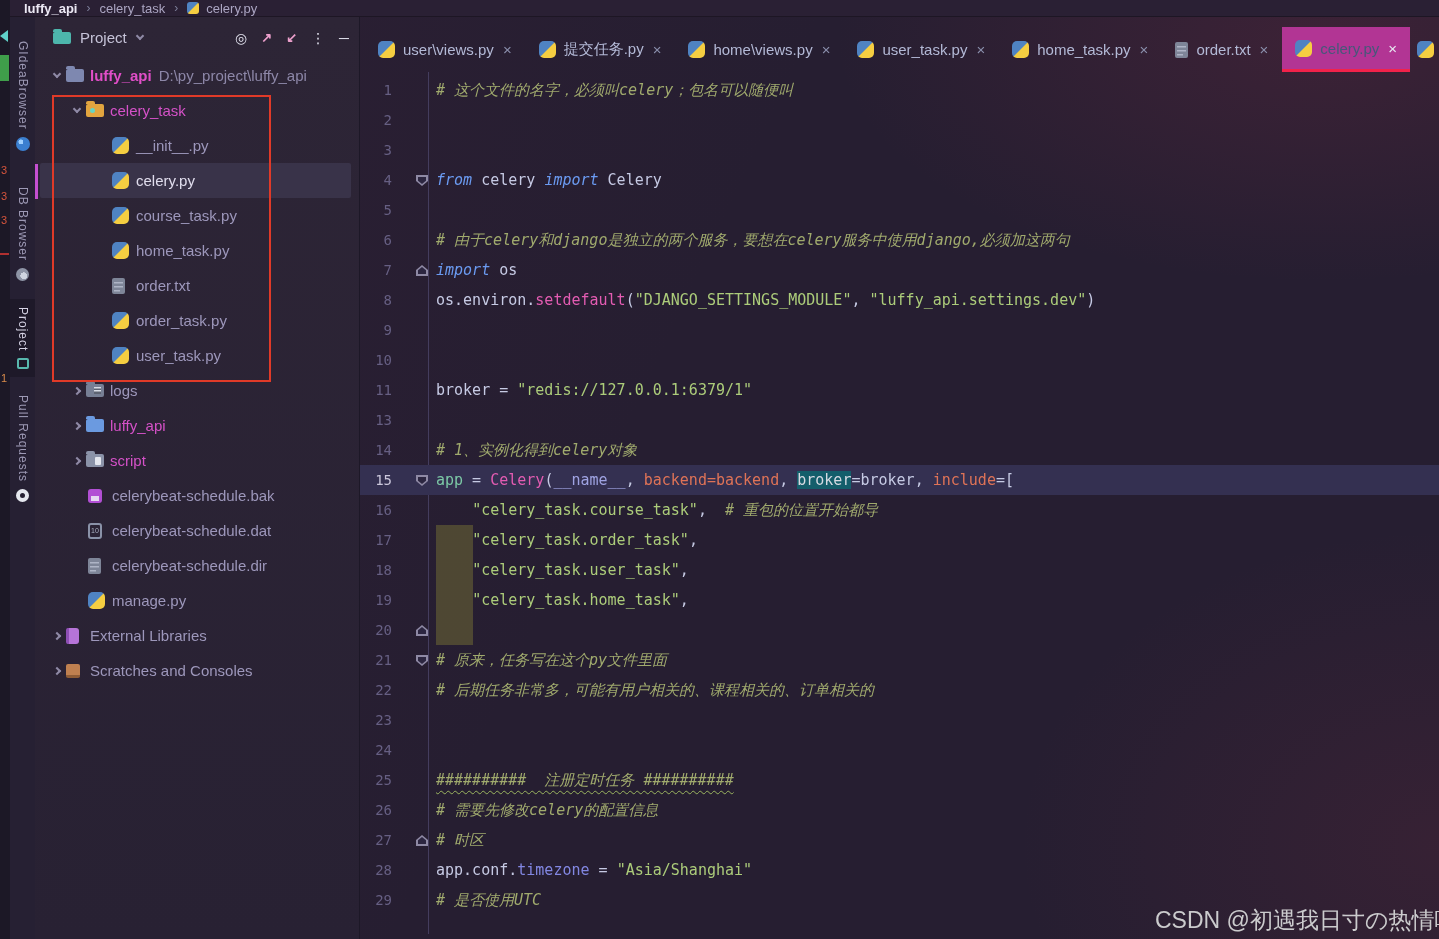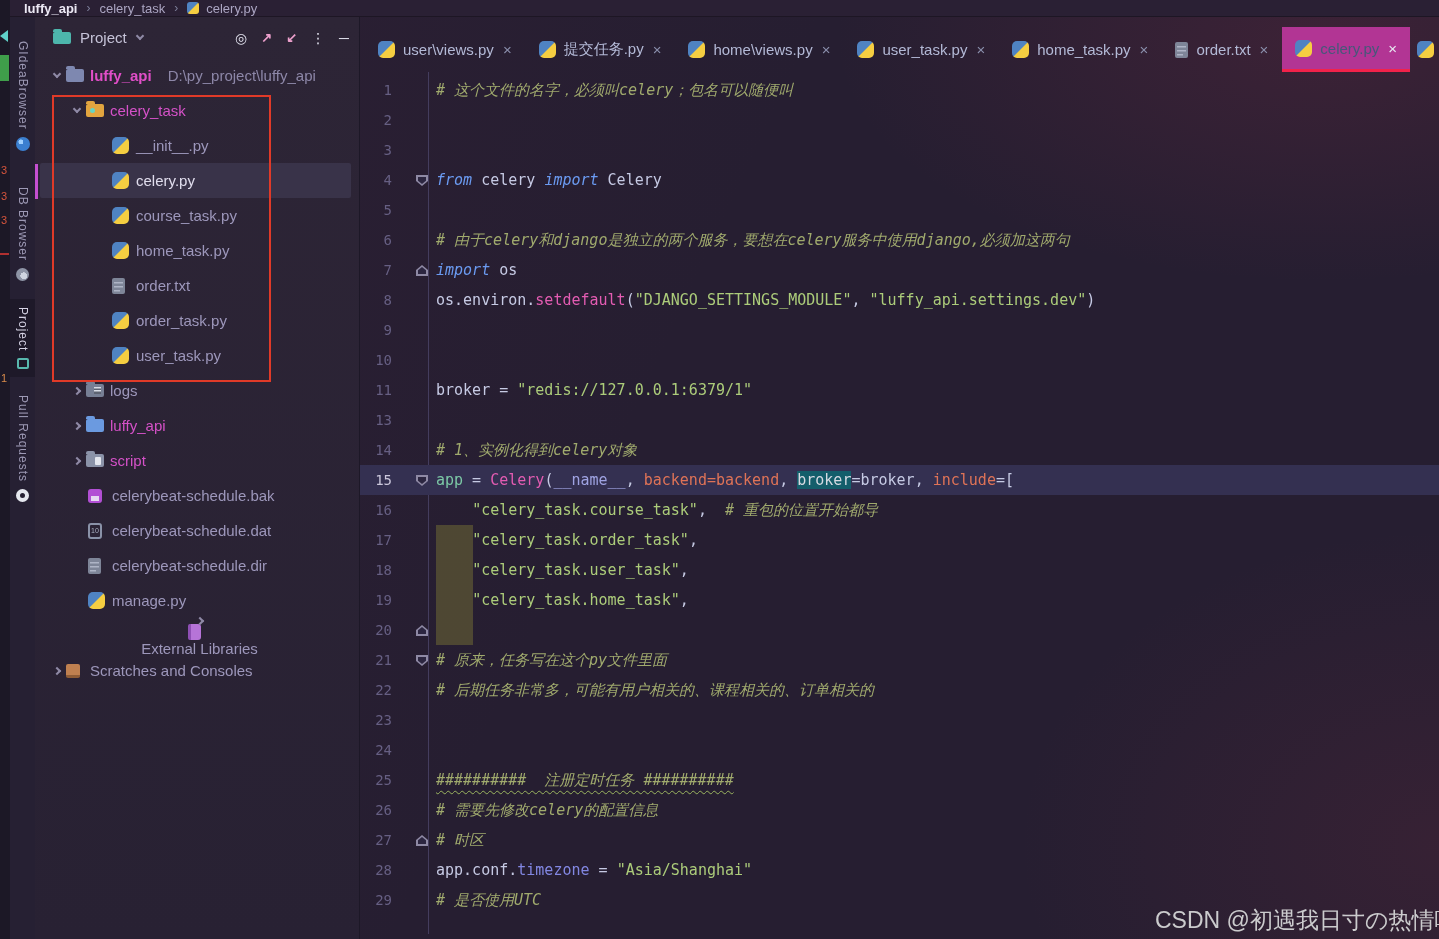--- a/index.html
+++ b/index.html
@@ -63,21 +63,21 @@
   .act.pink { color:#eda0cc; font-size:13px; font-weight:bold; }
   .act.dash { font-weight:bold; }
 
   .tree { position:absolute; left:0; top:41px; right:0; bottom:0; overflow:hidden; font-size:15px; color:#9d97bb; }
   .row { height:35px; display:flex; align-items:center; margin-right:8px; margin-left:5px; border-radius:2px;
     white-space:nowrap; cursor:pointer; position:relative; z-index:2; }
   .row.sel { background:#393349; }
   .row.sel .lbl { color:#e0dded; }
   .row .lbl.accent { color:#d551c8; }
   .row .lbl.bold { font-weight:bold; color:#e14ec8; }
-  .row .path { color:#8d87a8; margin-left:16px; }
+  .row .path { color:#8d87a8; margin-left:7px; }
   .row .chevbox { width:18px; flex:0 0 auto; display:flex; justify-content:center; }
   .row .icobox { width:24px; flex:0 0 auto; display:flex; justify-content:flex-start; }
 
   
   .ipy { width:17px; height:17px; border-radius:5px; background:linear-gradient(135deg,#4f83c2 0 48%, #f5ce41 52% 100%); }
   .itxt { width:13px; height:16px; border-radius:2px; background:
       linear-gradient(#aeb4c6 0 0) 2px 4px/9px 1.5px no-repeat,
       linear-gradient(#aeb4c6 0 0) 2px 8px/9px 1.5px no-repeat,
       linear-gradient(#aeb4c6 0 0) 2px 12px/6px 1.5px no-repeat, #7e8598; }
   .ibak { width:14px; height:14px; border-radius:3px; background:linear-gradient(#e6d8f2 0 0) 3px 7px/8px 5px no-repeat, #b24fd4; }
@@ -301,21 +301,21 @@
               <span class="itxt"></span>
             </span>
             <span class="lbl">celerybeat-schedule.dir</span>
           </div>
           <div class="row" style="padding-left: 48px;">
             <span class="icobox">
               <span class="ipy"></span>
             </span>
             <span class="lbl">manage.py</span>
           </div>
-          <div class="row" style="padding-left: 8px; flex-direction: column;">
+          <div class="row" style="padding-left: 8px;">
             <span class="chevbox">
               <span class="chev closed"></span>
             </span>
             <span class="icobox">
               <span class="ilib"></span>
             </span>
             <span class="lbl">External Libraries</span>
           </div>
           <div class="row" style="padding-left: 8px; align-items: center;">
             <span class="chevbox">

